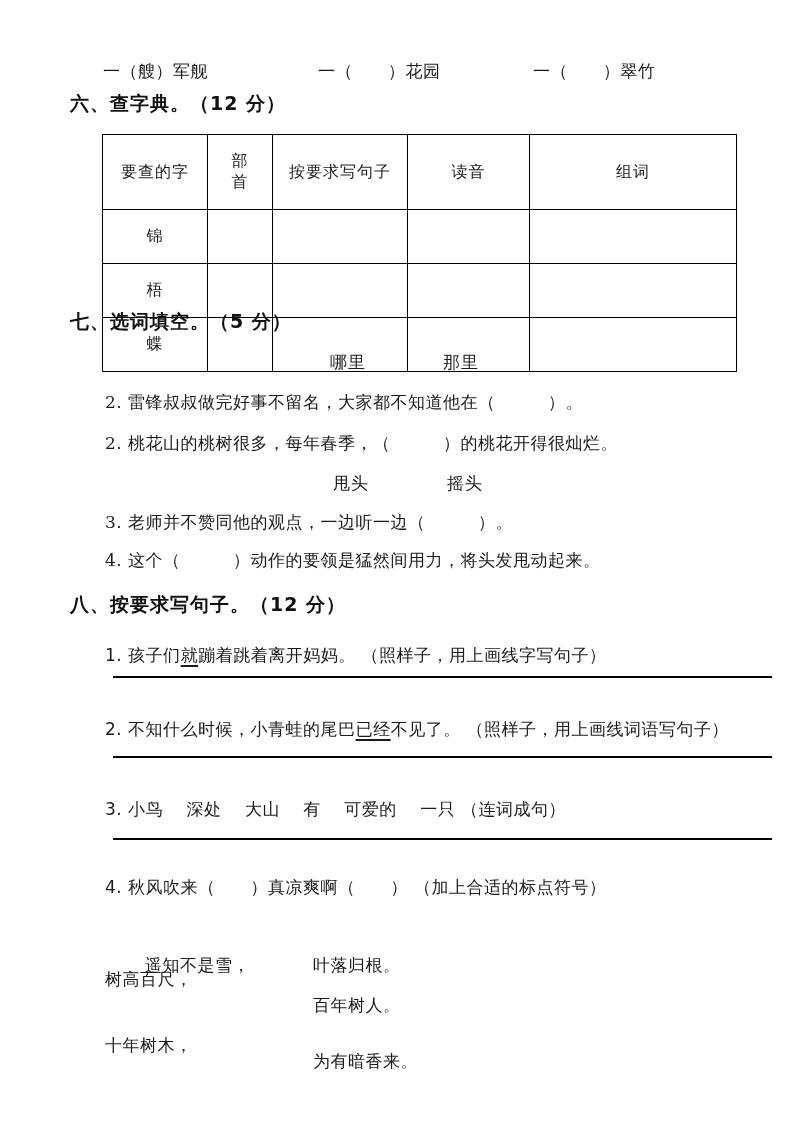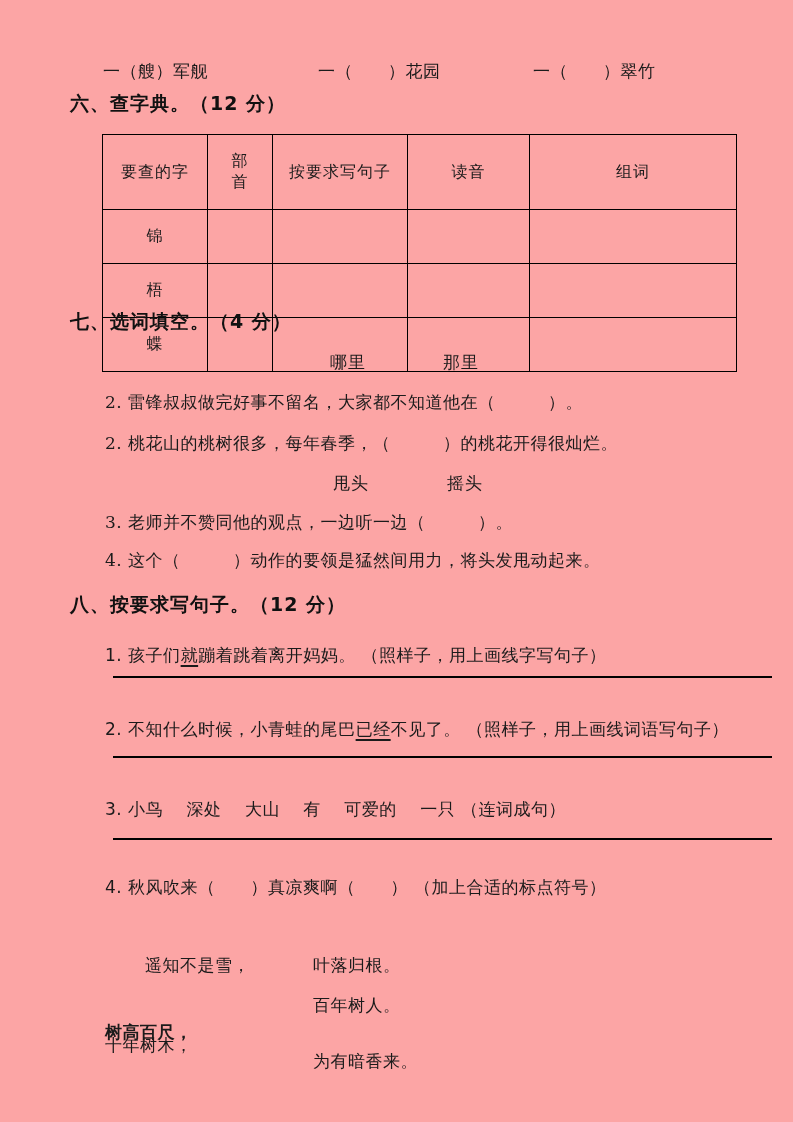--- a/index.html
+++ b/index.html
@@ -3,21 +3,21 @@
 <meta charset="utf-8">
 <style>
   * { margin: 0; padding: 0; box-sizing: border-box; }
   html, body { background: #e8e8e8; }
   body { font-family: "DejaVu Serif", serif; }
   .page {
     position: relative;
     width: 793px;
     height: 1122px;
     margin: 0 auto;
-    background: #fca5a5;
+    background: #ffffff;
     color: #1b1b1b;
     overflow: hidden;
   }
   .abs { position: absolute; }
   .serif { font-family: "DejaVu Serif", serif; }
   .sans  { font-family: "DejaVu Sans", sans-serif; }
   .body-text { font-size: 17px; line-height: 1.25; letter-spacing: 0.5px; }
   .heading {
     font-family: "DejaVu Sans", sans-serif;
     font-weight: bold;
@@ -96,21 +96,21 @@
     <tr>
       <td>蝶</td>
       <td></td>
       <td></td>
       <td></td>
       <td></td>
     </tr>
   </tbody>
     </table>
 
-  <div class="abs heading" style="left:70px; top:309px;">七、选词填空。（4 分）</div>
+  <div class="abs heading" style="left:70px; top:309px;">七、选词填空。（5 分）</div>
 
   <div class="abs body-text serif bank-word" style="left:330px; top:352px;">哪里</div>
   <div class="abs body-text serif bank-word" style="left:443px; top:352px;">那里</div>
 
   <div class="abs body-text serif" style="left:105px; top:392px;">2. 雷锋叔叔做完好事不留名，大家都不知道他在（　　　）。</div>
   <div class="abs body-text serif" style="left:105px; top:433px;">2. 桃花山的桃树很多，每年春季，（　　　）的桃花开得很灿烂。</div>
 
   <div class="abs body-text serif bank-word" style="left:333px; top:473px;">甩头</div>
   <div class="abs body-text serif bank-word" style="left:447px; top:473px;">摇头</div>
 
@@ -127,19 +127,19 @@
 
   <div class="abs body-text sans" style="left:105px; top:799px;">3. 小鸟　 深处　 大山　 有　 可爱的　 一只 （连词成句）</div>
   <div class="answer-line" style="left:113px; top:838px; width:659px;"></div>
 
   <div class="abs body-text sans" style="left:105px; top:877px;">4. 秋风吹来（　　）真凉爽啊（　　） （加上合适的标点符号）</div>
 
 
   <div class="abs body-text serif" style="left:105px; top:955px;margin-left:40px;">遥知不是雪，</div>
   <div class="abs body-text serif" style="left:313px; top:955px;">叶落归根。</div>
 
-  <div class="abs body-text serif" style="left:105px; top:1022px;font-weight:bold;">树高百尺，</div>
+  <div class="abs body-text serif" style="left:105px; top:969px;">树高百尺，</div>
   <div class="abs body-text serif" style="left:313px; top:995px;">百年树人。</div>
 
   <div class="abs body-text serif" style="left:105px; top:1035px;">十年树木，</div>
   <div class="abs body-text serif" style="left:313px; top:1035px;margin-top:16px;">为有暗香来。</div>
 
 </div>
 
 </body></html>

